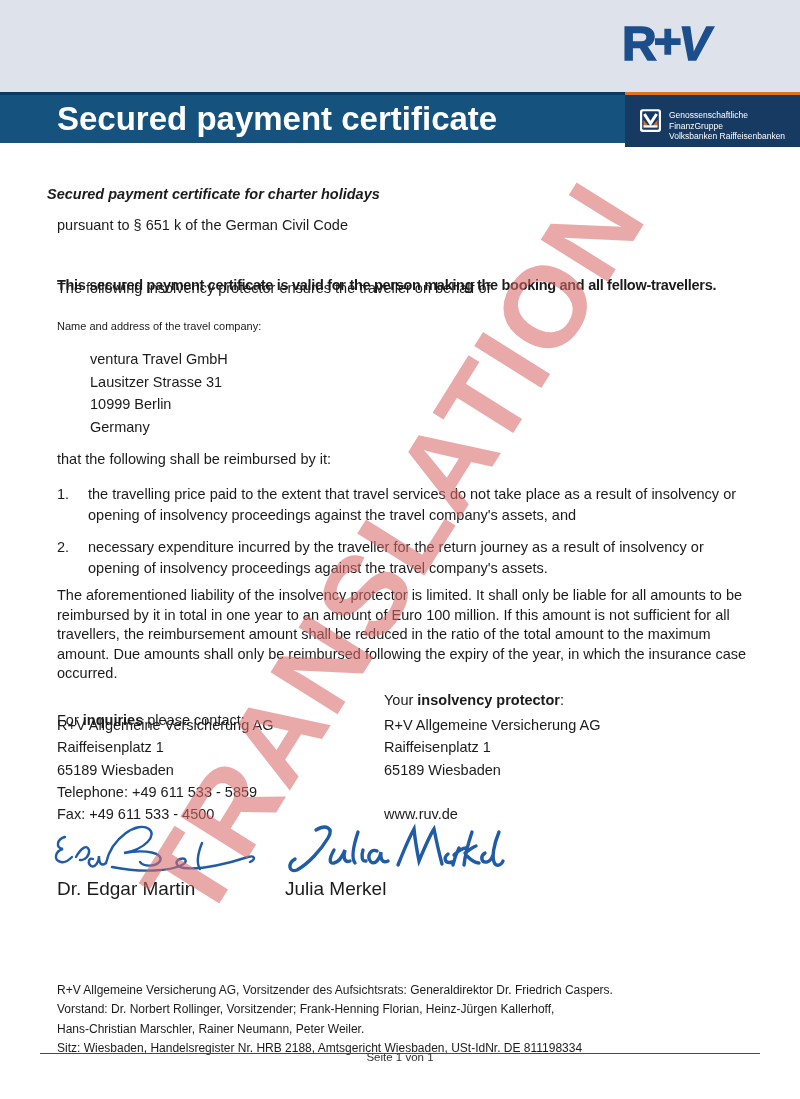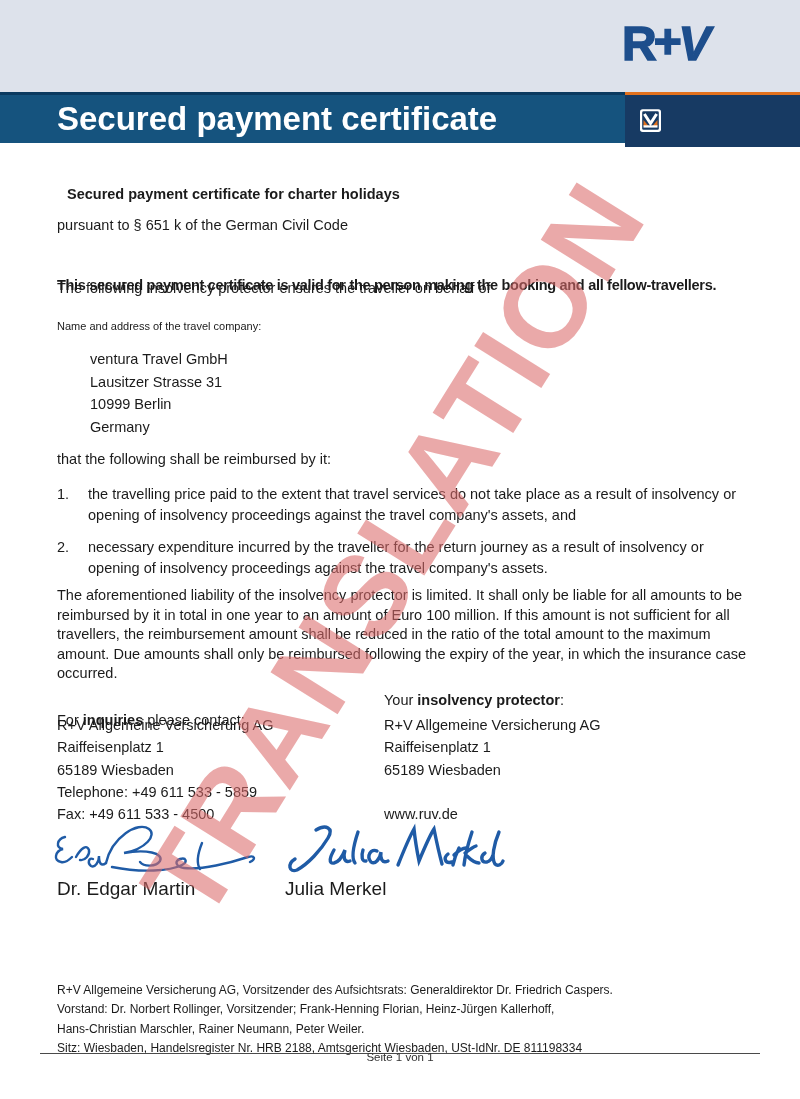--- a/index.html
+++ b/index.html
@@ -64,25 +64,27 @@
 
   <div class="abs fin-box">
     <svg class="vr-icon" viewBox="0 0 24 26">
       <rect x="0" y="0" width="24" height="26" rx="3" fill="#ffffff"></rect>
       <rect x="2.5" y="2.5" width="19" height="21" rx="1.5" fill="#173a63"></rect>
       <polygon points="4,19.5 10,19.5 4,12.5" fill="#e2711d"></polygon>
       <polygon points="20,19.5 14,19.5 20,12.5" fill="#e2711d"></polygon>
       <rect x="4" y="18.5" width="16" height="2.6" fill="#ffffff"></rect>
       <path d="M5,5.5 L12,16.5 L19,5.5" stroke="#ffffff" stroke-width="3.4" fill="none"></path>
     </svg>
+    <div class="fin-text pre">Genossenschaftliche FinanzGruppe
+Volksbanken Raiffeisenbanken</div>
   </div>
 
   <div class="abs watermark">TRANSLATION</div>
 
-  <div class="abs t b" style="left:67px;top:185px;">Secured payment certificate for charter holidays</div>
+  <div class="abs t b" style="left:47px;top:185px;font-style:italic;">Secured payment certificate for charter holidays</div>
   <div class="abs t" style="left:57px;top:216px;">pursuant to § 651 k of the German Civil Code</div>
   <div class="abs t b tight" style="left:57px;top:248px;white-space:nowrap;">This secured payment certificate is valid for the person making the booking and all fellow-travellers.</div>
   <div class="abs t" style="left:57px;top:279px;">The following insolvency protector ensures the traveller on behalf of</div>
 
   <div class="abs t small-label" style="left:57px;top:317px;">Name and address of the travel company:</div>
   <div class="abs addr pre" style="top:348px;">ventura Travel GmbH
 Lausitzer Strasse 31
 10999 Berlin
 Germany</div>
 

